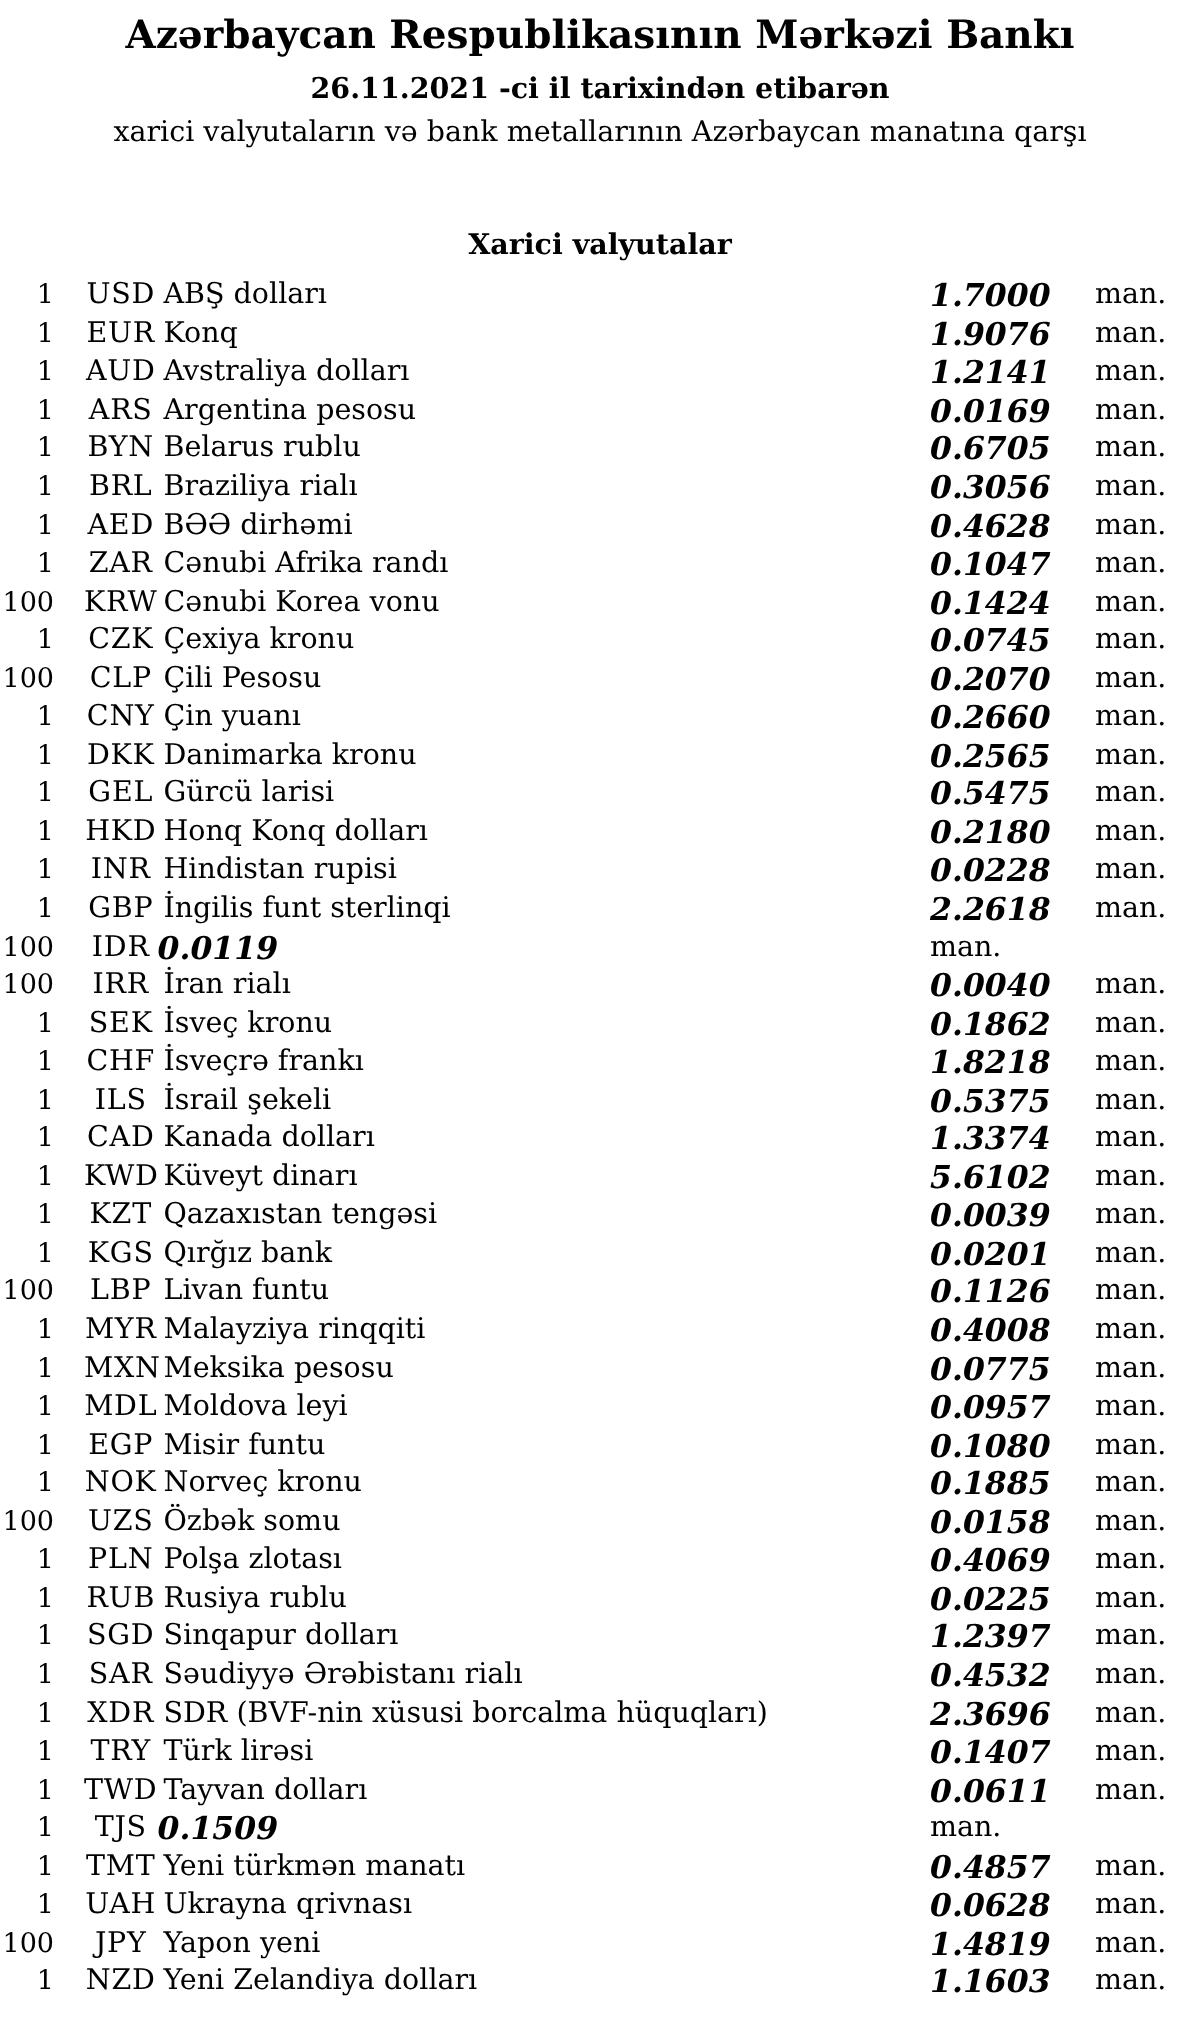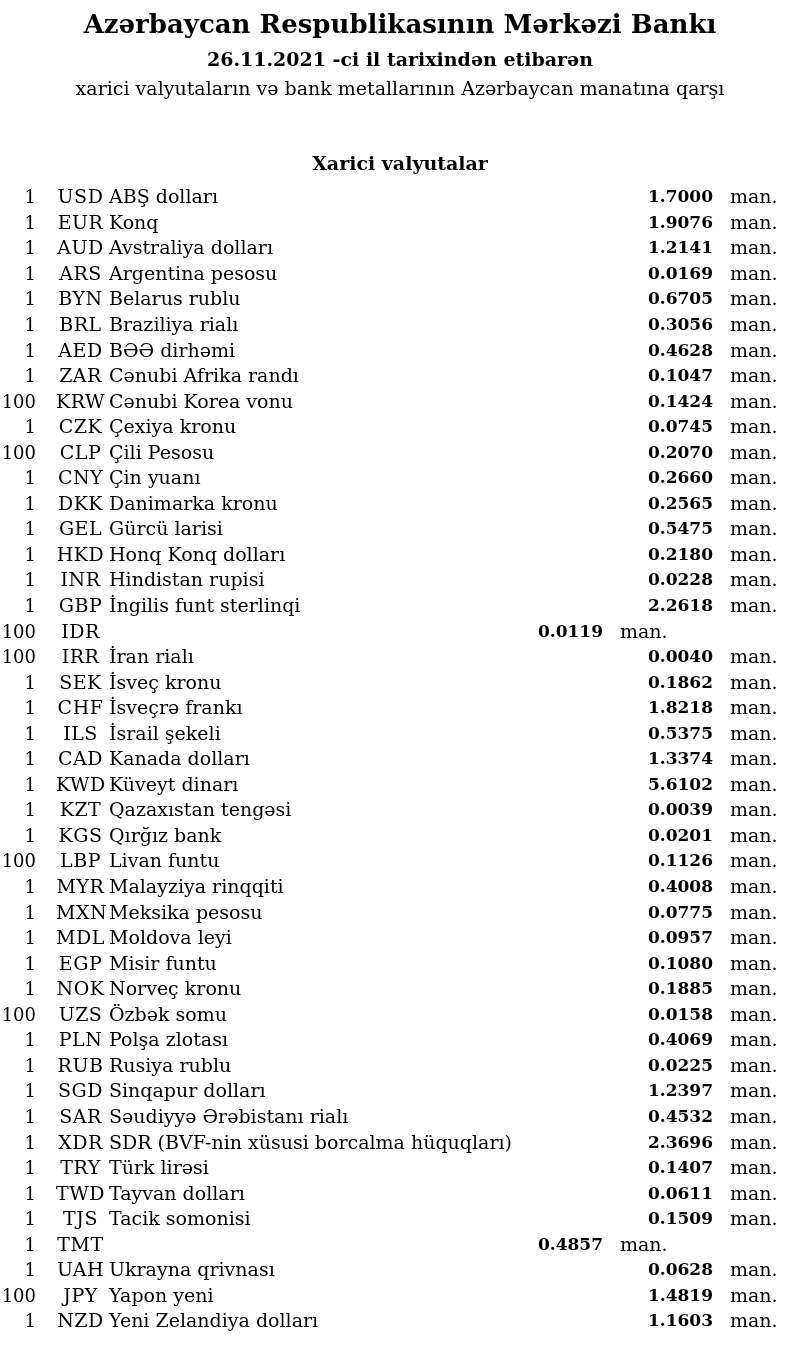--- a/index.html
+++ b/index.html
@@ -52,24 +52,24 @@
     grid-template-columns: 40px 65px 515px 110px 70px;
     height: 25.55px;
     align-items: center;
     font-size: 19px;
     line-height: 25px;
   }
   .qty  { text-align: right; padding-right: 4px; font-size: 18px; }
   .code { text-align: center; letter-spacing: 0.5px; margin-left: 16px; }
   .name { padding-left: 4px; white-space: nowrap; }
   .rate {
-    text-align: right;
     padding-right: 17px;
     font-weight: bold;
-    font-size: 17px;
+    font-style: italic;
+    font-size: 21px;
     white-space: nowrap;
   }
   .unit { text-align: left; }
 </style>
 </head>
 <body>
 
 <div class="page">
   <div class="header">
     <div class="bank-name">Azərbaycan Respublikasının Mərkəzi Bankı</div>
@@ -395,28 +395,28 @@
     <span class="qty">1</span>
     <span class="code">TWD</span>
     <span class="name">Tayvan dolları</span>
     <span class="rate">0.0611</span>
     <span class="unit">man.</span>
   </div>
 
   <div class="row">
     <span class="qty">1</span>
     <span class="code">TJS</span>
-    <span class="name">Tacik somonisi</span>
     <span class="rate">0.1509</span>
     <span class="unit">man.</span>
   </div>
 
   <div class="row">
     <span class="qty">1</span>
     <span class="code">TMT</span>
+    <span class="name">Yeni türkmən manatı</span>
     <span class="rate">0.4857</span>
     <span class="unit">man.</span>
   </div>
 
   <div class="row">
     <span class="qty">1</span>
     <span class="code">UAH</span>
     <span class="name">Ukrayna qrivnası</span>
     <span class="rate">0.0628</span>
     <span class="unit">man.</span>

